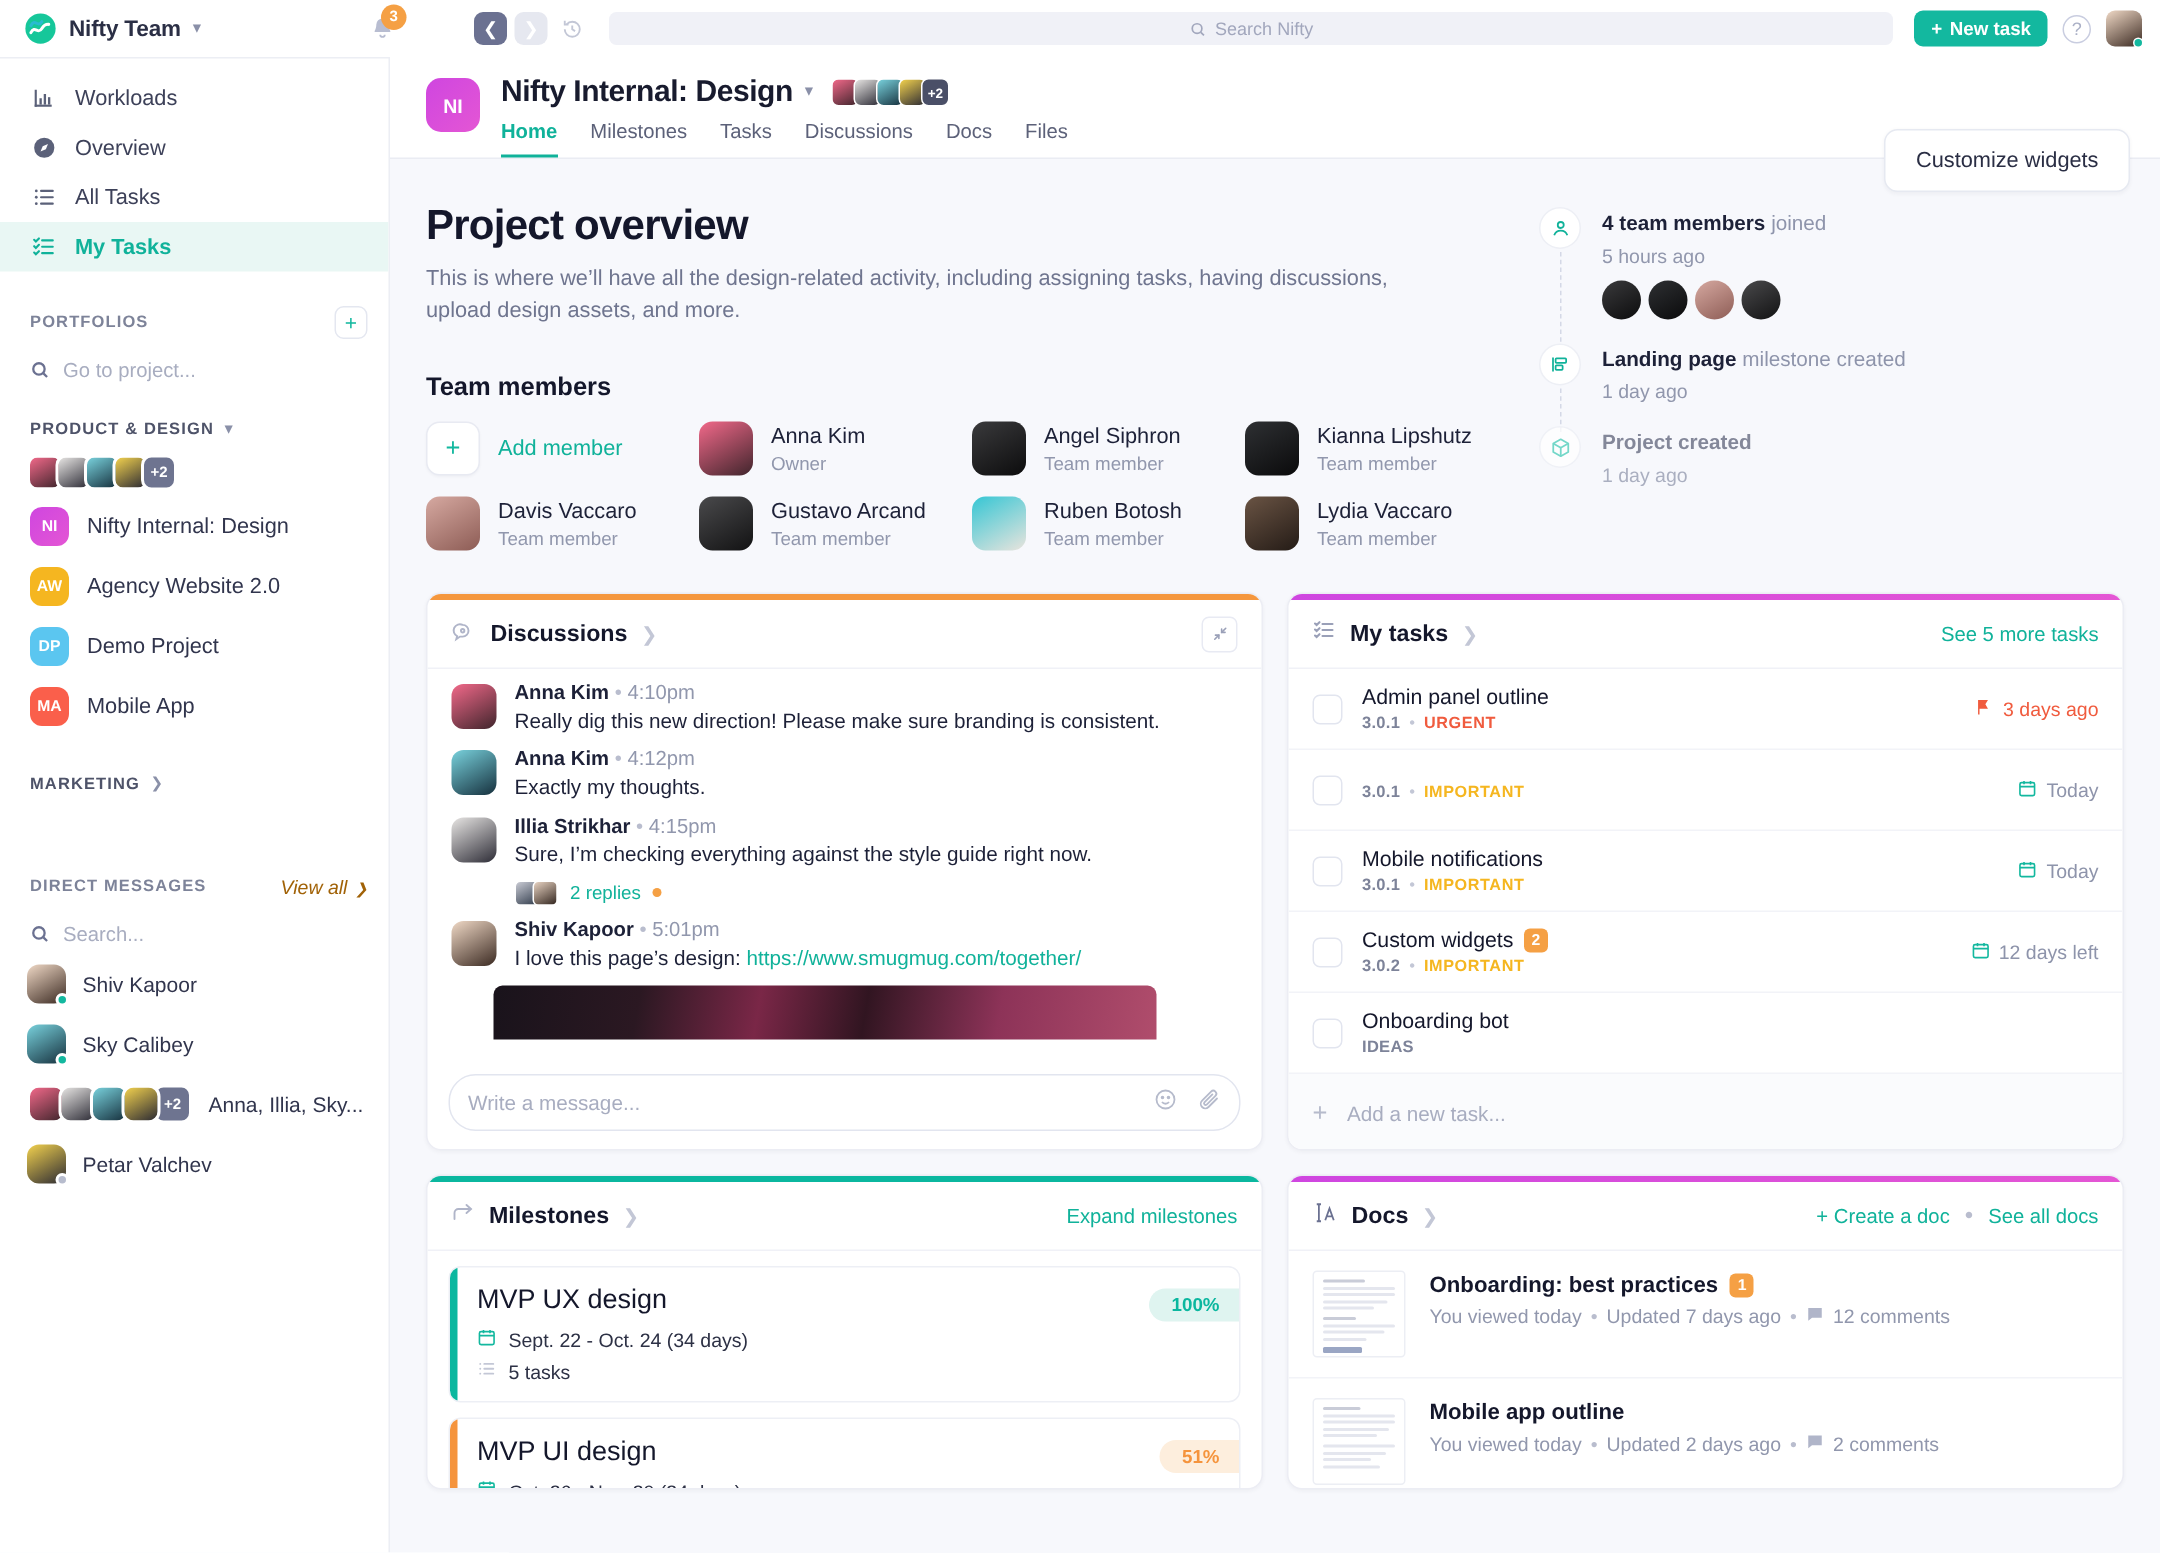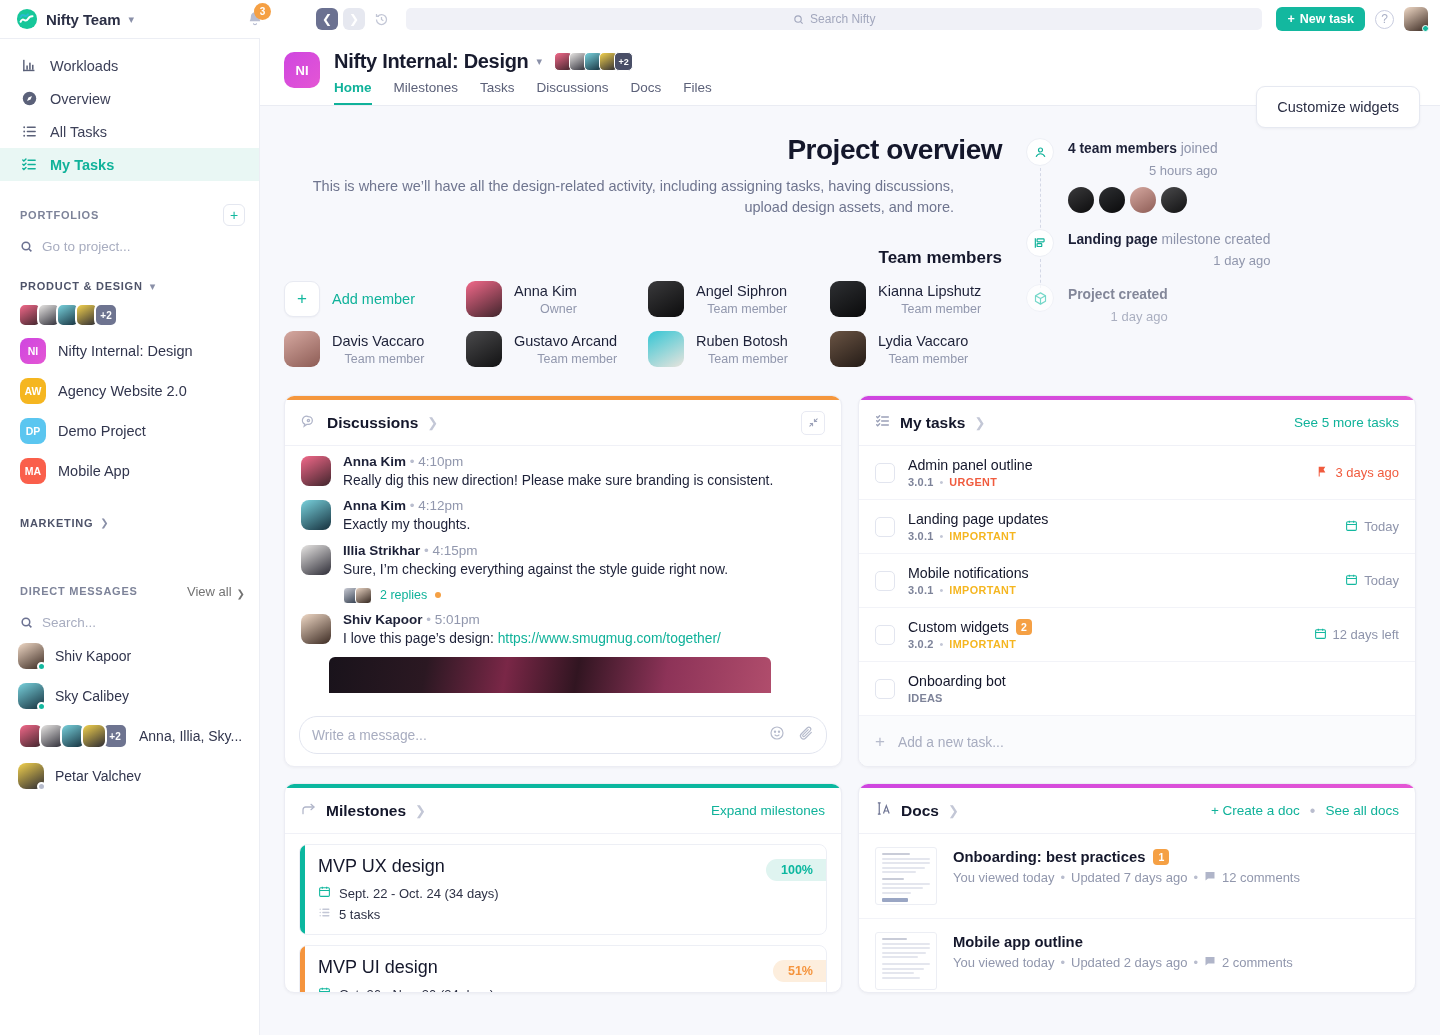--- a/index.html
+++ b/index.html
@@ -65,21 +65,21 @@
   .stack .more { width:24px; height:24px; border-radius:7px; border:2px solid #fff; margin-left:-5px;
       background:#6e7490; color:#fff; font-size:10px; font-weight:700; display:flex; align-items:center; justify-content:center; }
   .proj { display:flex; align-items:center; gap:12px; padding-left:20px; height:40px; cursor:pointer; }
   .proj-ic { width:26px; height:26px; border-radius:8px; color:#fff; font-size:10.5px; font-weight:700;
       display:flex; align-items:center; justify-content:center; flex:none; }
   .proj-nm { font-size:14.5px; color:#31354d; }
   .dm { display:flex; align-items:center; gap:11px; padding-left:18px; height:40px; cursor:pointer; }
   .dm .av { width:26px; height:26px; border-radius:8px; position:relative; }
   .dm-nm { font-size:14px; color:#31354d; }
   .stat { position:absolute; right:-2px; bottom:-2px; width:9px; height:9px; border-radius:50%; border:2px solid #fff; }
-  .viewall { font-size:13px; color:#737373; display:flex; align-items:flex-end; gap:5px; cursor:pointer; }
+  .viewall { font-size:13px; color:#a16207; display:flex; align-items:flex-end; gap:5px; cursor:pointer;font-style:italic; }
 
   
   .main { flex:1; min-width:0; display:flex; flex-direction:column; background:#f7f8fc; }
   .proj-header { background:#fff; padding:12px 24px 0 24px; border-bottom:1px solid #eaecf3; flex:none; }
   .ph-row { display:flex; align-items:flex-start; gap:14px; }
   .ph-ic { width:36px; height:36px; border-radius:10px; background:linear-gradient(135deg,#cf46e0,#e456d4);
      color:#fff; font-size:13px; font-weight:700; display:flex; align-items:center; justify-content:center; flex:none; margin-top:2px;}
   .ph-title { font-size:20px; font-weight:700; color:#181b2e; letter-spacing:-0.3px; }
   .ph-titlerow { display:flex; align-items:center; gap:8px; }
   .ph-stack { display:flex; margin-left:4px; }
@@ -89,21 +89,21 @@
       background:#4a4f67; color:#fff; font-size:9px; font-weight:700; display:flex; align-items:center; justify-content:center; }
   .tabs { display:flex; gap:22px; margin-top:7px; }
   .tab { font-size:13.5px; color:#5c6179; padding-bottom:8px; border-bottom:2.5px solid transparent; cursor:pointer; }
   .tab.sel { color:#10b29a; font-weight:600; border-bottom-color:#10b29a; }
   .cw-btn { position:absolute; right:20px; top:48px; background:#fff; border:1px solid #e6e9f1; border-radius:9px;
      height:42px; padding:0 20px; font-size:14.5px; color:#2a2e44; font-family:inherit; cursor:pointer;
      box-shadow:0 1px 3px rgba(30,34,60,.05); }
   .ph-wrap { position:relative; }
 
   .scroll { flex:1; min-height:0; overflow:hidden; padding:0 24px; }
-  .overview-grid { display:flex; gap:24px; padding-top:28px;text-align:right; }
+  .overview-grid { display:flex; gap:24px; padding-top:28px; }
   .ov-left { flex:1; min-width:0; }
   .ov-title { font-size:28px; font-weight:700; color:#14172b; letter-spacing:-0.5px; }
   .ov-desc { font-size:14.5px; color:#6f758f; line-height:1.45; margin-top:10px; max-width:670px; }
   .tm-title { font-size:17px; font-weight:700; color:#14172b; margin-top:30px; margin-bottom:13px; }
   .tm-grid { display:grid; grid-template-columns:repeat(4,1fr); gap:14px 10px; max-width:730px; }
   .tm { display:flex; align-items:center; gap:12px; }
   .tm .av { width:36px; height:36px; border-radius:9px; }
   .tm-nm { font-size:14.5px; color:#1d2138; line-height:1.25; }
   .tm-role { font-size:12.5px; color:#9197ad; margin-top:2px; }
   .addm { width:36px; height:36px; border-radius:9px; background:#fff; border:1px solid #e8eaf2;
@@ -664,23 +664,20 @@
                 <div class="t-due red">
                   <span><svg width="13" height="13" viewBox="0 0 24 24" fill="#f05b3e">
                         <path d="M5 3v18h1.8v-7.3h10.4L14 8.3l3.2-5.3z"></path>
                       </svg></span>
                   <span>3 days ago</span>
                 </div>
               </div>
               <div class="task">
                 <div class="tcheck"></div>
                 <div class="t-main">
-                  <div class="t-nmrow">
-                      <span class="t-nm">Landing page updates</span>
-                    </div>
                   <div class="t-sub">
                       <span class="t-ver">3.0.1</span>
                       <span class="t-bul">•</span>
                       <span class="t-pri" style="color:#f5b620">IMPORTANT</span>
                     </div>
                 </div>
                 <div class="t-due">
                   <span><svg width="13" height="13" viewBox="0 0 24 24" fill="none" stroke="#13b89f" stroke-width="2">
                         <rect x="3" y="5" width="18" height="16" rx="2"></rect>
                         <path d="M3 10h18M8 3v4M16 3v4"></path>

